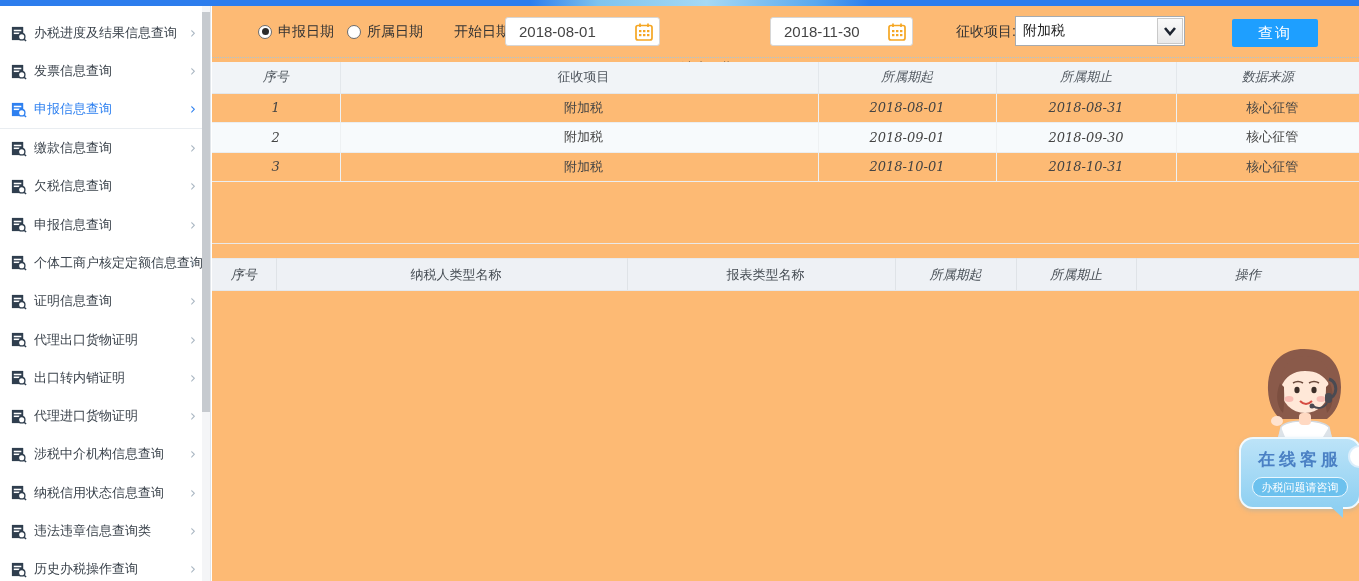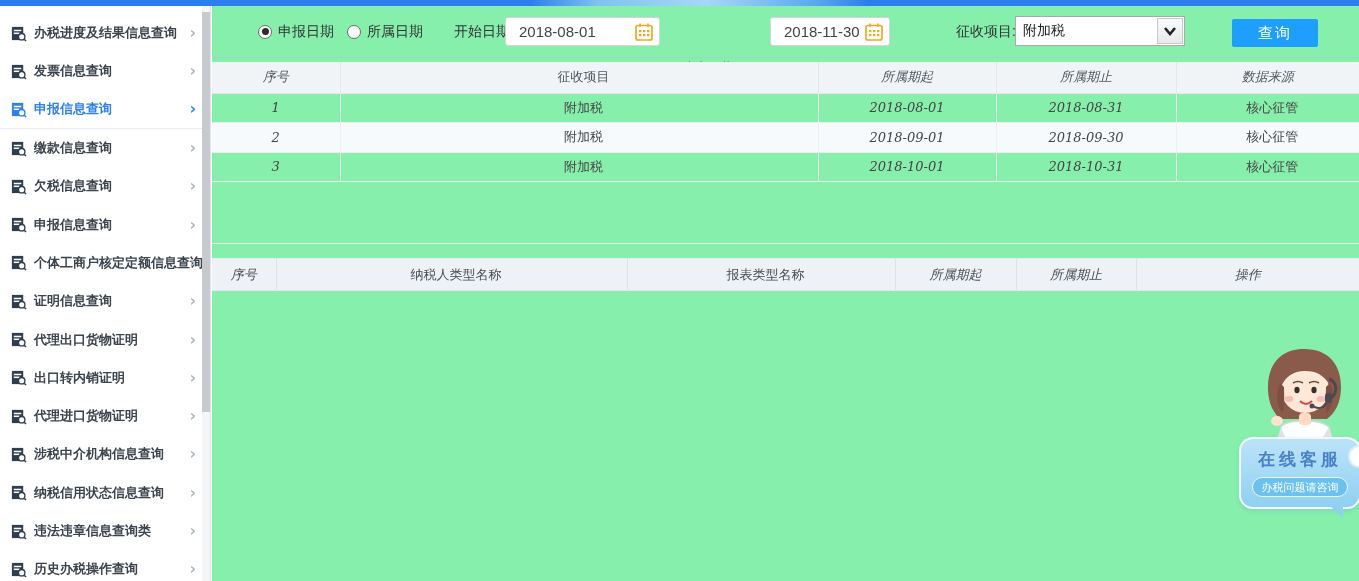--- a/index.html
+++ b/index.html
@@ -8,49 +8,49 @@
   .stage { position:relative; width:1359px; height:581px; background:#fff; }
 
   
   .topstrip { position:absolute; left:0; top:0; width:1359px; height:6px;
     background:linear-gradient(90deg,#2c7ded 0%,#2c7ded 39%,#7ec3ee 44%,#a5d9f4 52%,#5aa8ee 60%,#2c7ded 64%,#2c7ded 100%); }
 
   
   .sidebar { position:absolute; left:0; top:6px; width:211px; height:575px;
              background:#fff; border-right:1px solid #e2e6ea; padding-top:8px; overflow:hidden; }
   .side-item { position:relative; height:38.3px; display:flex; align-items:center;
-               padding:0 22px 0 10px; color:#3b434c; cursor:pointer;font-weight:bold; }
+               padding:0 22px 0 10px; color:#3b434c; cursor:pointer; }
   .side-item .mi { width:17px; height:17px; flex:0 0 17px; color:#2f3e4e; }
   .side-item .lbl { font-size:13px; margin-left:7px; white-space:nowrap; letter-spacing:0; }
   .side-item .chev { position:absolute; right:14px; color:#a9b6c2; font-size:15px;
                      font-family:"DejaVu Sans", sans-serif; }
   .side-item.active { color:#2e80f0; border-bottom:1px solid #e9edf1; }
   .side-item.active .mi { color:#2e80f0; }
   .side-item.active .chev { color:#2e80f0; }
   .side-scroll { position:absolute; right:0; top:0; width:8px; height:575px; background:#f4f5f7; }
   .side-thumb { position:absolute; right:0; top:6px; width:8px; height:400px; background:#c6cacf; }
 
   
-  .content { position:absolute; left:212px; top:6px; width:1147px; height:575px; background:#86efac; }
+  .content { position:absolute; left:212px; top:6px; width:1147px; height:575px; background:#fdba74; }
 
   
   .filterbar { position:absolute; left:0; top:0; width:1147px; height:51px; }
   .fb-abs { position:absolute; top:0; height:51px; display:flex; align-items:center; }
   .radios { left:46px; gap:13px; }
   .radio { display:flex; align-items:center; gap:6px; cursor:pointer; }
   .rdot { width:14px; height:14px; border-radius:50%; border:1px solid #6b6b6b; background:#fff;
           display:inline-flex; align-items:center; justify-content:center; }
   .radio.checked .rdot::after { content:""; width:7px; height:7px; border-radius:50%; background:#2b2b2b; }
   .flabel { font-size:14px; color:#333; white-space:nowrap; }
   .lab-start { left:242px; } .lab-end { left:468px;margin-top:37px; } .lab-levy { left:744px;text-align:right; }
   .dinput { position:absolute; top:11px; height:29px; border:1px solid #d6d6d6; border-radius:3px;
             background:#fff; display:flex; align-items:center; }
   .dinput input { border:0; outline:none; background:transparent; font-size:15px; color:#444;
                   font-family:"Liberation Sans", sans-serif; padding-left:13px; width:100%; }
-  .din-start { left:293px; width:155px; } .din-end { left:558px; width:120px; }
+  .din-start { left:293px; width:155px; } .din-end { left:558px; width:143px; }
   .calbtn { position:absolute; right:5px; top:4px; width:20px; height:20px; cursor:pointer; }
   .selectbox { position:absolute; left:803px; top:10px; width:170px; height:30px; background:#fff;
                border:1px solid #a6abb0; display:flex; align-items:center; cursor:pointer; }
   .selectbox .sval { font-size:14px; color:#222; padding-left:7px; flex:1; }
   .selchev { width:26px; height:26px; margin-right:1px; background:linear-gradient(#fafafa,#e9e9e9);
              border:1px solid #c9c9c9; display:flex; align-items:center; justify-content:center; }
   .qbtn { position:absolute; left:1020px; top:13px; width:86px; height:28px; background:#1e9fff;
           color:#fff; font-size:15px; letter-spacing:2px; border:0; border-radius:2px; cursor:pointer;
           font-family:"Liberation Sans", sans-serif; }
   .dotline { position:absolute; left:0; top:51px; width:1147px; height:0;

